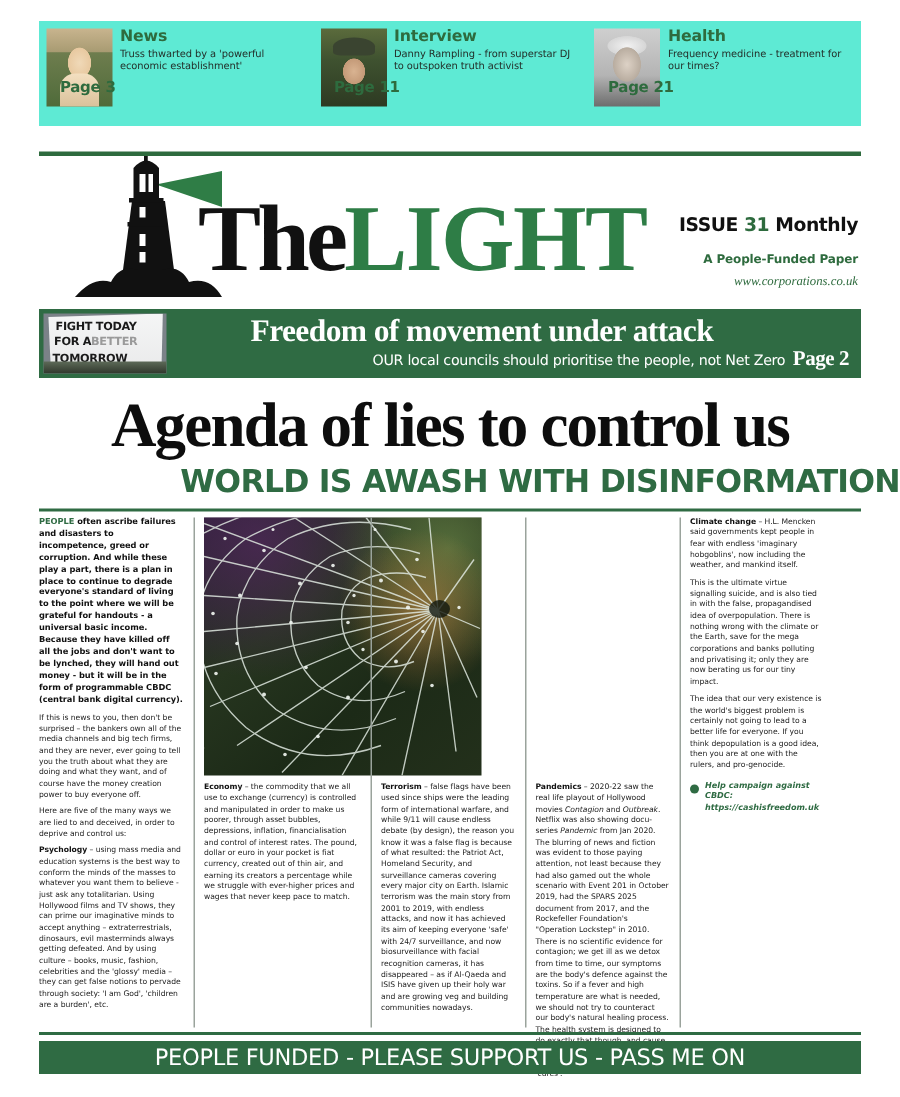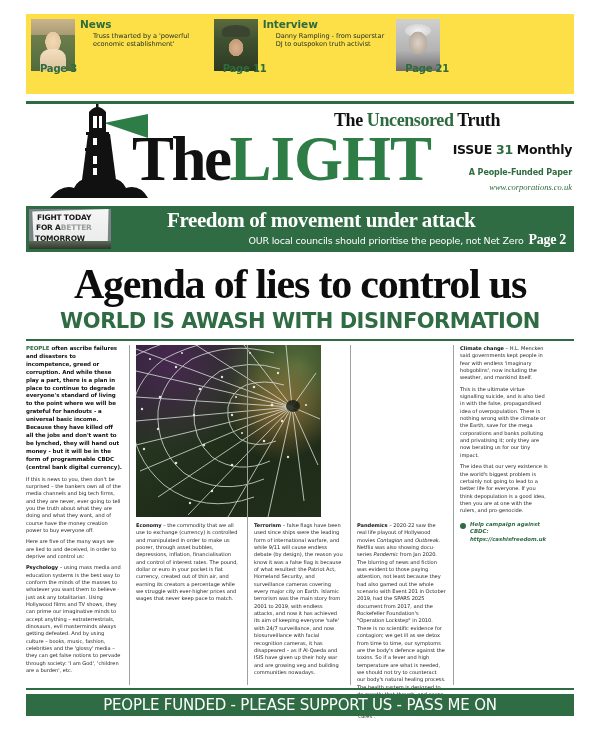--- a/index.html
+++ b/index.html
@@ -20,22 +20,22 @@
     height: 731px;
     background: #ffffff;
   }
 
   
   .teaser-bar {
     position: absolute;
     left: 26px;
     top: 14px;
     width: 548px;
-    height: 80px;
-    background: #fde047;
+    height: 70px;
+    background: #5eead4;
     display: flex;
     padding: 0;
     box-sizing: border-box;
   }
   .teaser {
     flex: 1 1 25%;
     display: flex;
     padding: 5px 3px 0 5px;
     box-sizing: border-box;
     position: relative;
@@ -106,21 +106,20 @@
     line-height: 11px;
     letter-spacing: -0.1px;
     margin-bottom: 2px;
   }
   .teaser-desc {
     font-family: "DejaVu Sans", sans-serif;
     font-size: 6.6px;
     line-height: 8.4px;
     color: #23302a;
     letter-spacing: -0.05px;
-    margin-left: 13px;
   }
   .teaser-page {
     position: absolute;
     left: 14px;
     bottom: 20px;
     font-family: "DejaVu Sans", sans-serif;
     font-weight: bold;
     font-size: 10px;
     color: #2e6b3e;
     letter-spacing: -0.2px;
@@ -299,21 +298,21 @@
     font-size: 42px;
     line-height: 44px;
     color: #0d0d0d;
     letter-spacing: -1.2px;
   }
   .subheadline {
     position: absolute;
     left: 0;
     top: 310px;
     width: 600px;
-    text-align: center;
+    text-align: right;
     font-family: "DejaVu Sans", sans-serif;
     font-weight: bold;
     font-size: 21px;
     line-height: 23px;
     color: #2f6b43;
     letter-spacing: -0.5px;
   }
 
   .rule-under-head {
     position: absolute;
@@ -450,20 +449,24 @@
       <div class="teaser-text">
         <div class="teaser-cat">Interview</div>
         <div class="teaser-desc">Danny Rampling - from superstar DJ to outspoken truth activist</div>
       </div>
       <div class="teaser-page"><span>Page</span> <span class="num">11</span></div>
     </div>
 
 
     <div class="teaser">
       <div class="teaser-photo ph-einstein"></div>
+      <div class="teaser-text">
+        <div class="teaser-cat">Health</div>
+        <div class="teaser-desc">Frequency medicine - treatment for our times?</div>
+      </div>
       <div class="teaser-page"><span>Page</span> <span class="num">21</span></div>
     </div>
 
   </div>
   <div class="rule-under-teaser"></div>
 
   <div class="masthead">
 
     <svg class="lighthouse" viewBox="0 0 110 96">
 
@@ -481,21 +484,20 @@
       <path d="M45,8 Q53.5,-2 62,8 Z" fill="#111111"></path>
       <rect x="52" y="0" width="2.5" height="5" fill="#111111"></rect>
 
       <rect x="49" y="34" width="4" height="7" fill="#ffffff"></rect>
       <rect x="49" y="52" width="4" height="8" fill="#ffffff"></rect>
       <rect x="49" y="64" width="4" height="7" fill="#ffffff"></rect>
 
       <path d="M6,94 Q18,80 30,84 Q36,72 48,76 L64,76 Q76,72 82,84 Q96,80 104,94 Z" fill="#111111"></path>
     </svg>
 
-    <div class="uncensored"><span class="k">The </span><span class="g">Uncensored </span><span class="k">Truth</span></div>
 
     <div class="logotype"><span class="the">The</span><span class="light">LIGHT</span></div>
 
     <div class="issue-line"><span>ISSUE</span> <span class="num">31</span> <span>Monthly</span></div>
 
     <div class="people-funded">A People-Funded Paper</div>
     <div class="site-url">www.corporations.co.uk</div>
   </div>
 
   <div class="green-banner">

